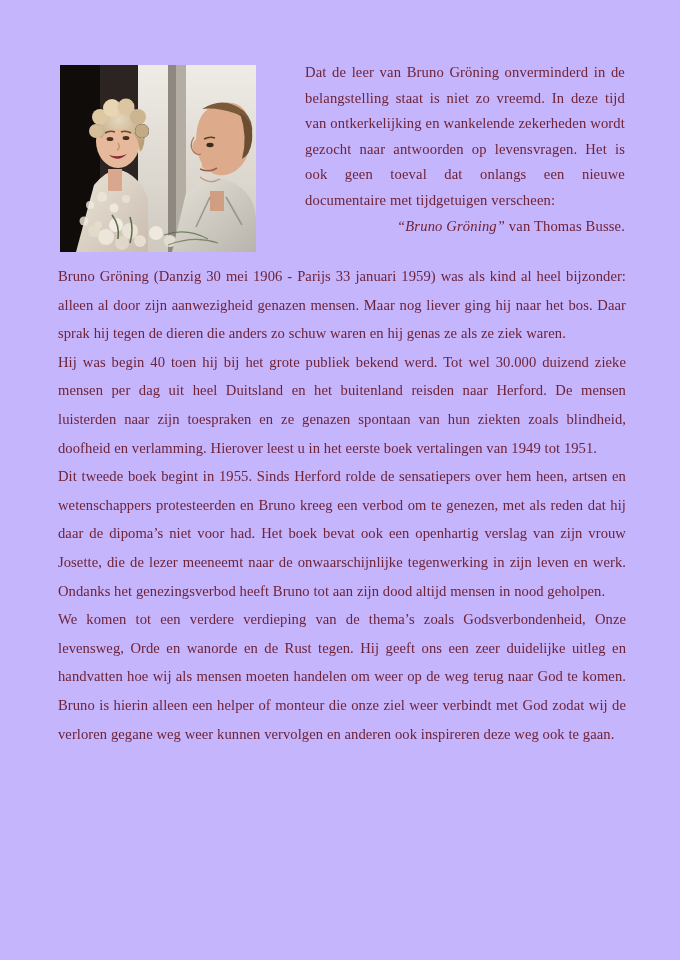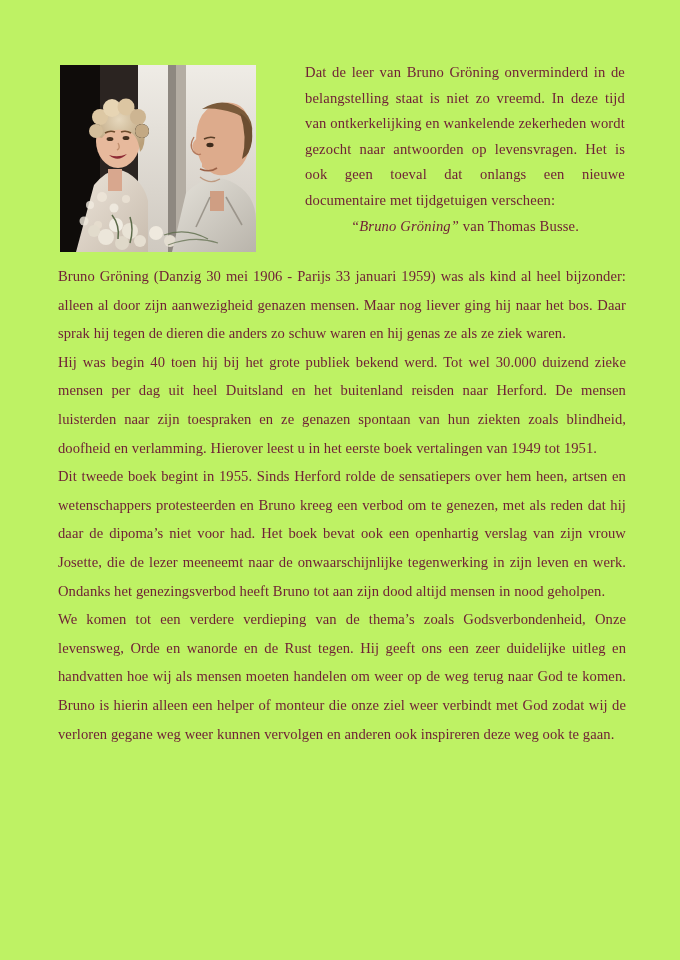--- a/index.html
+++ b/index.html
@@ -12,21 +12,21 @@
     height: 960px;
     position: relative;
     overflow: hidden;
     font-family: "Liberation Serif", "DejaVu Serif", serif;
     background: #ffffff;
   }
 
   #cover {
     position: absolute;
     inset: 0;
-    background: #bef264;
+    background: #c4b5fd;
   }
 
   
   .top-block {
     position: absolute;
     left: 0;
     top: 0;
     width: 680px;
     height: 258px;
   }
@@ -52,21 +52,21 @@
     color: #702236;
     text-align: justify;
     text-justify: inter-word;
     letter-spacing: 0.01em;
   }
   .intro-para .doc-title {
     font-style: italic;
   }
   .intro-last-line {
     display: block;
-    text-align: center;
+    text-align: right;
   }
 
   
   .body-copy {
     position: absolute;
     left: 58px;
     top: 262px;
     width: 568px;
     color: #702236;
     font-size: 14.6px;

